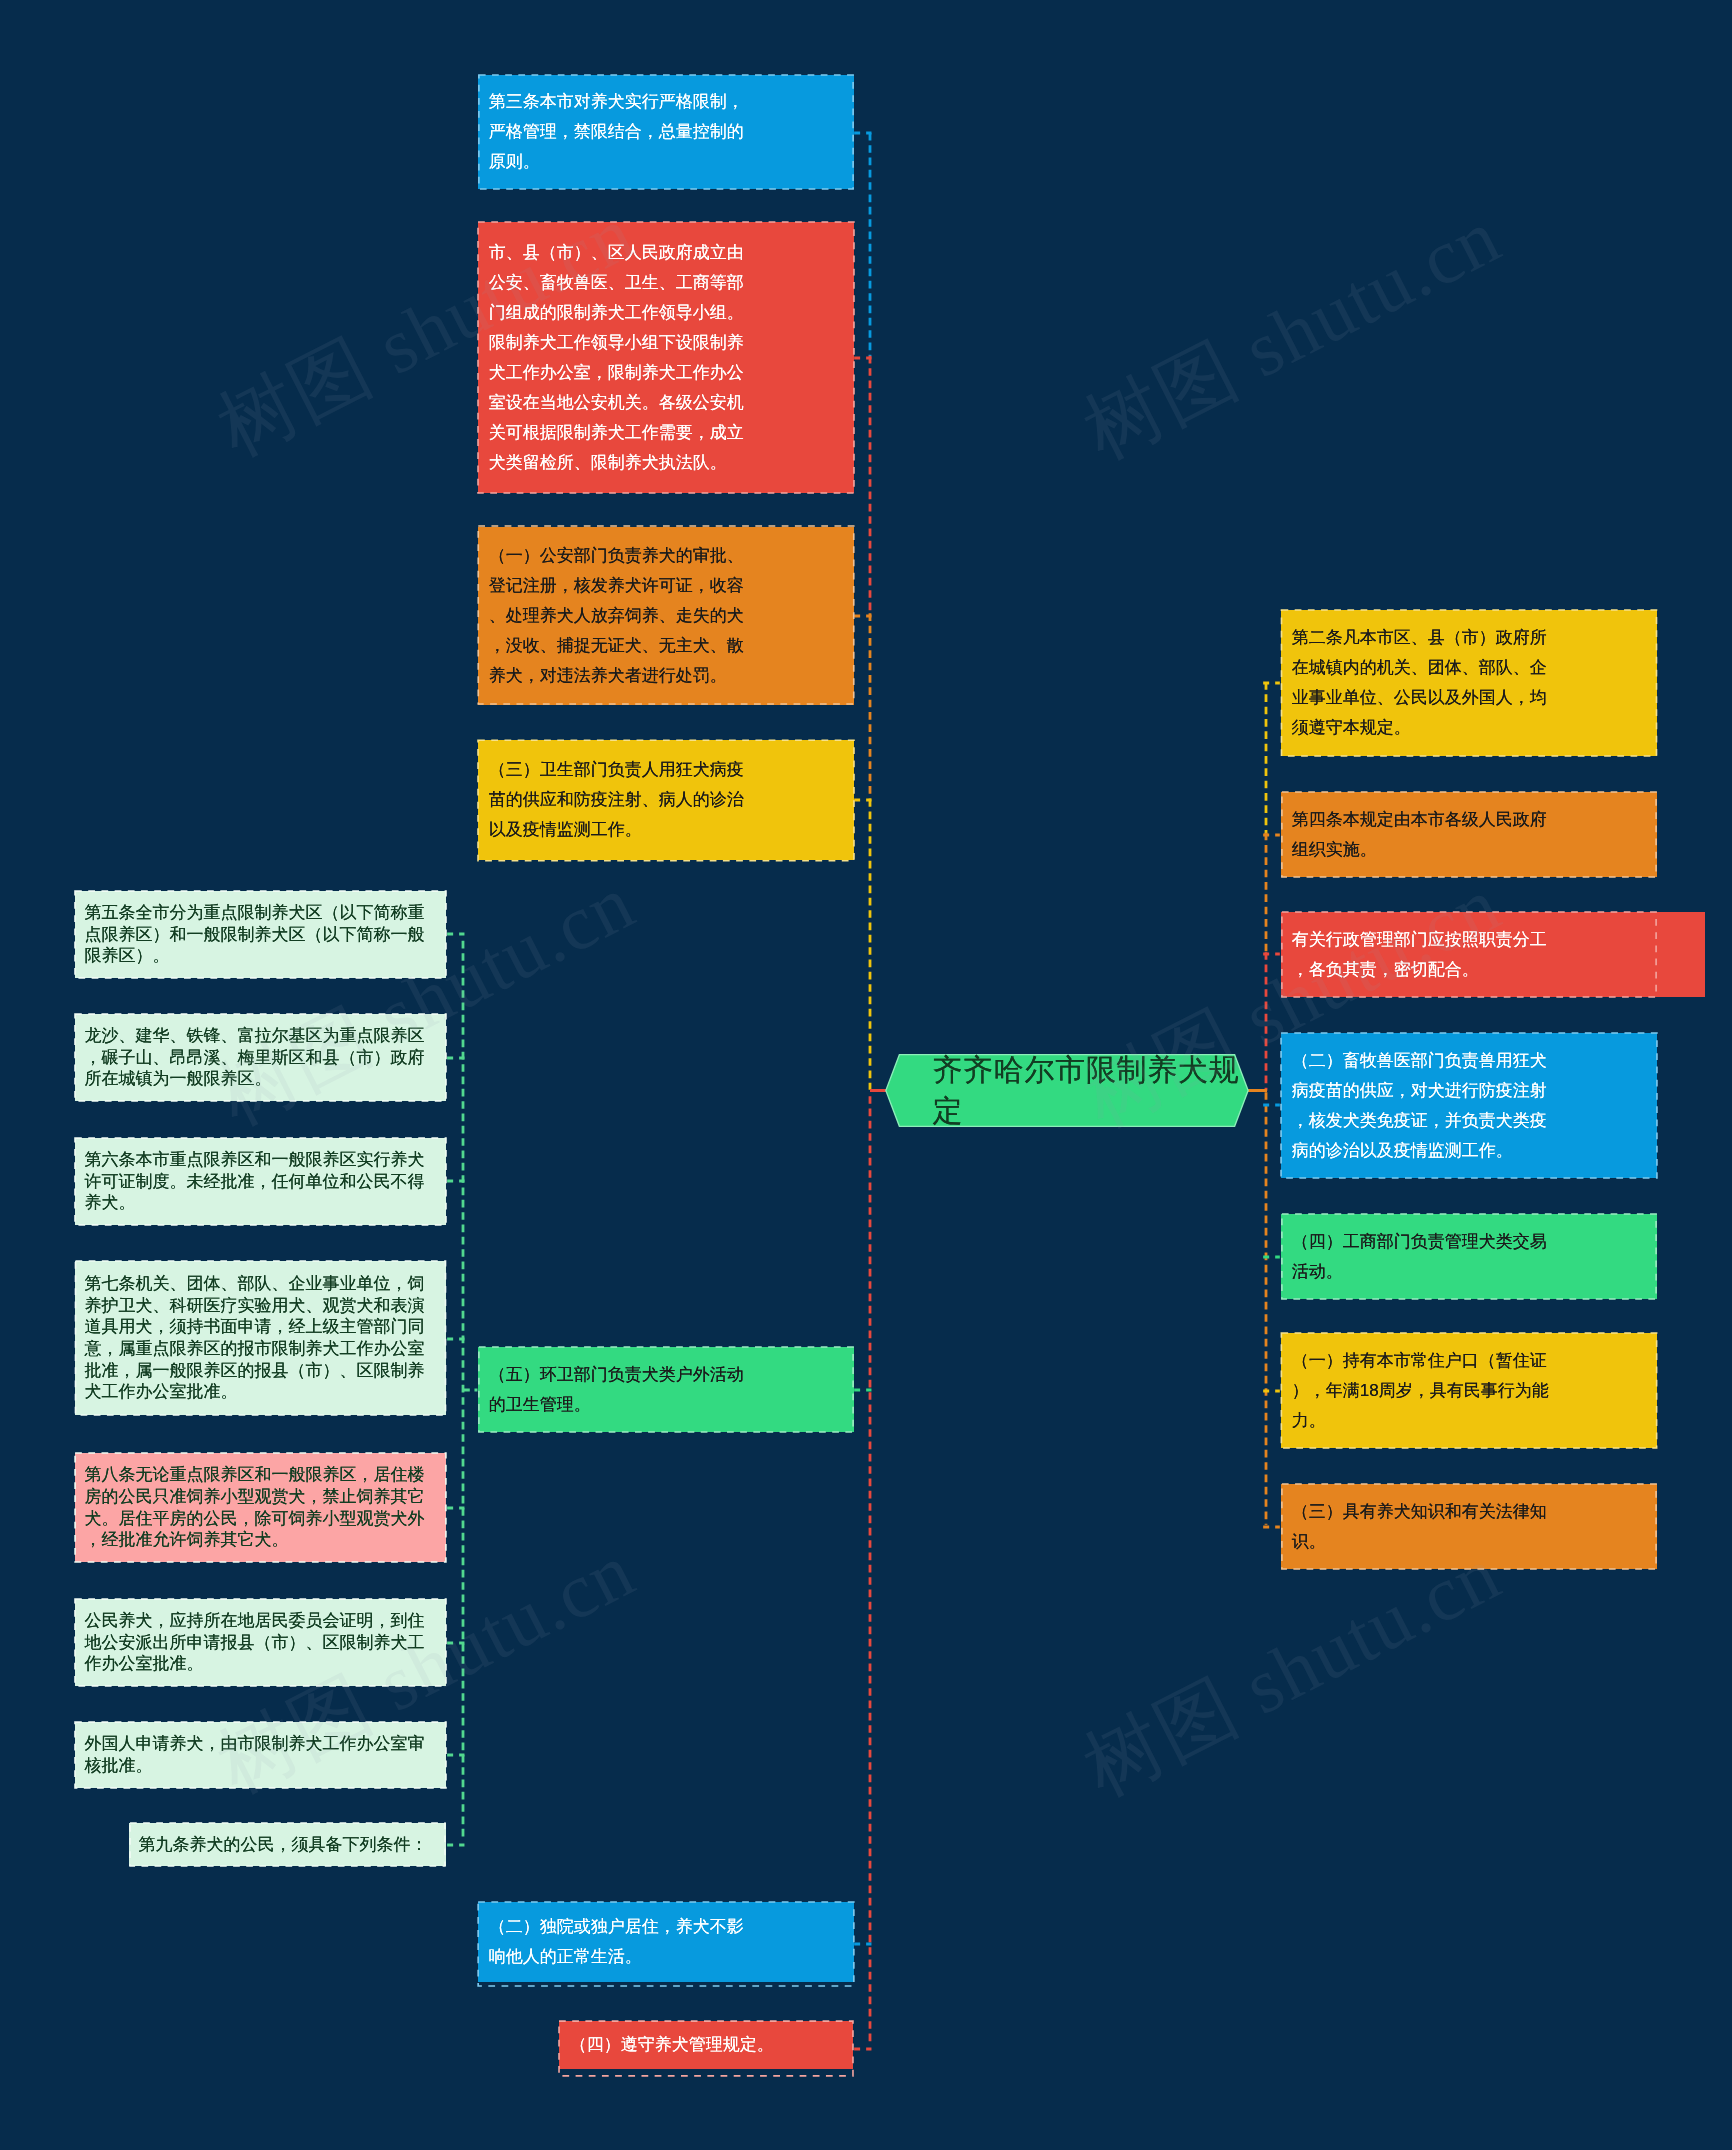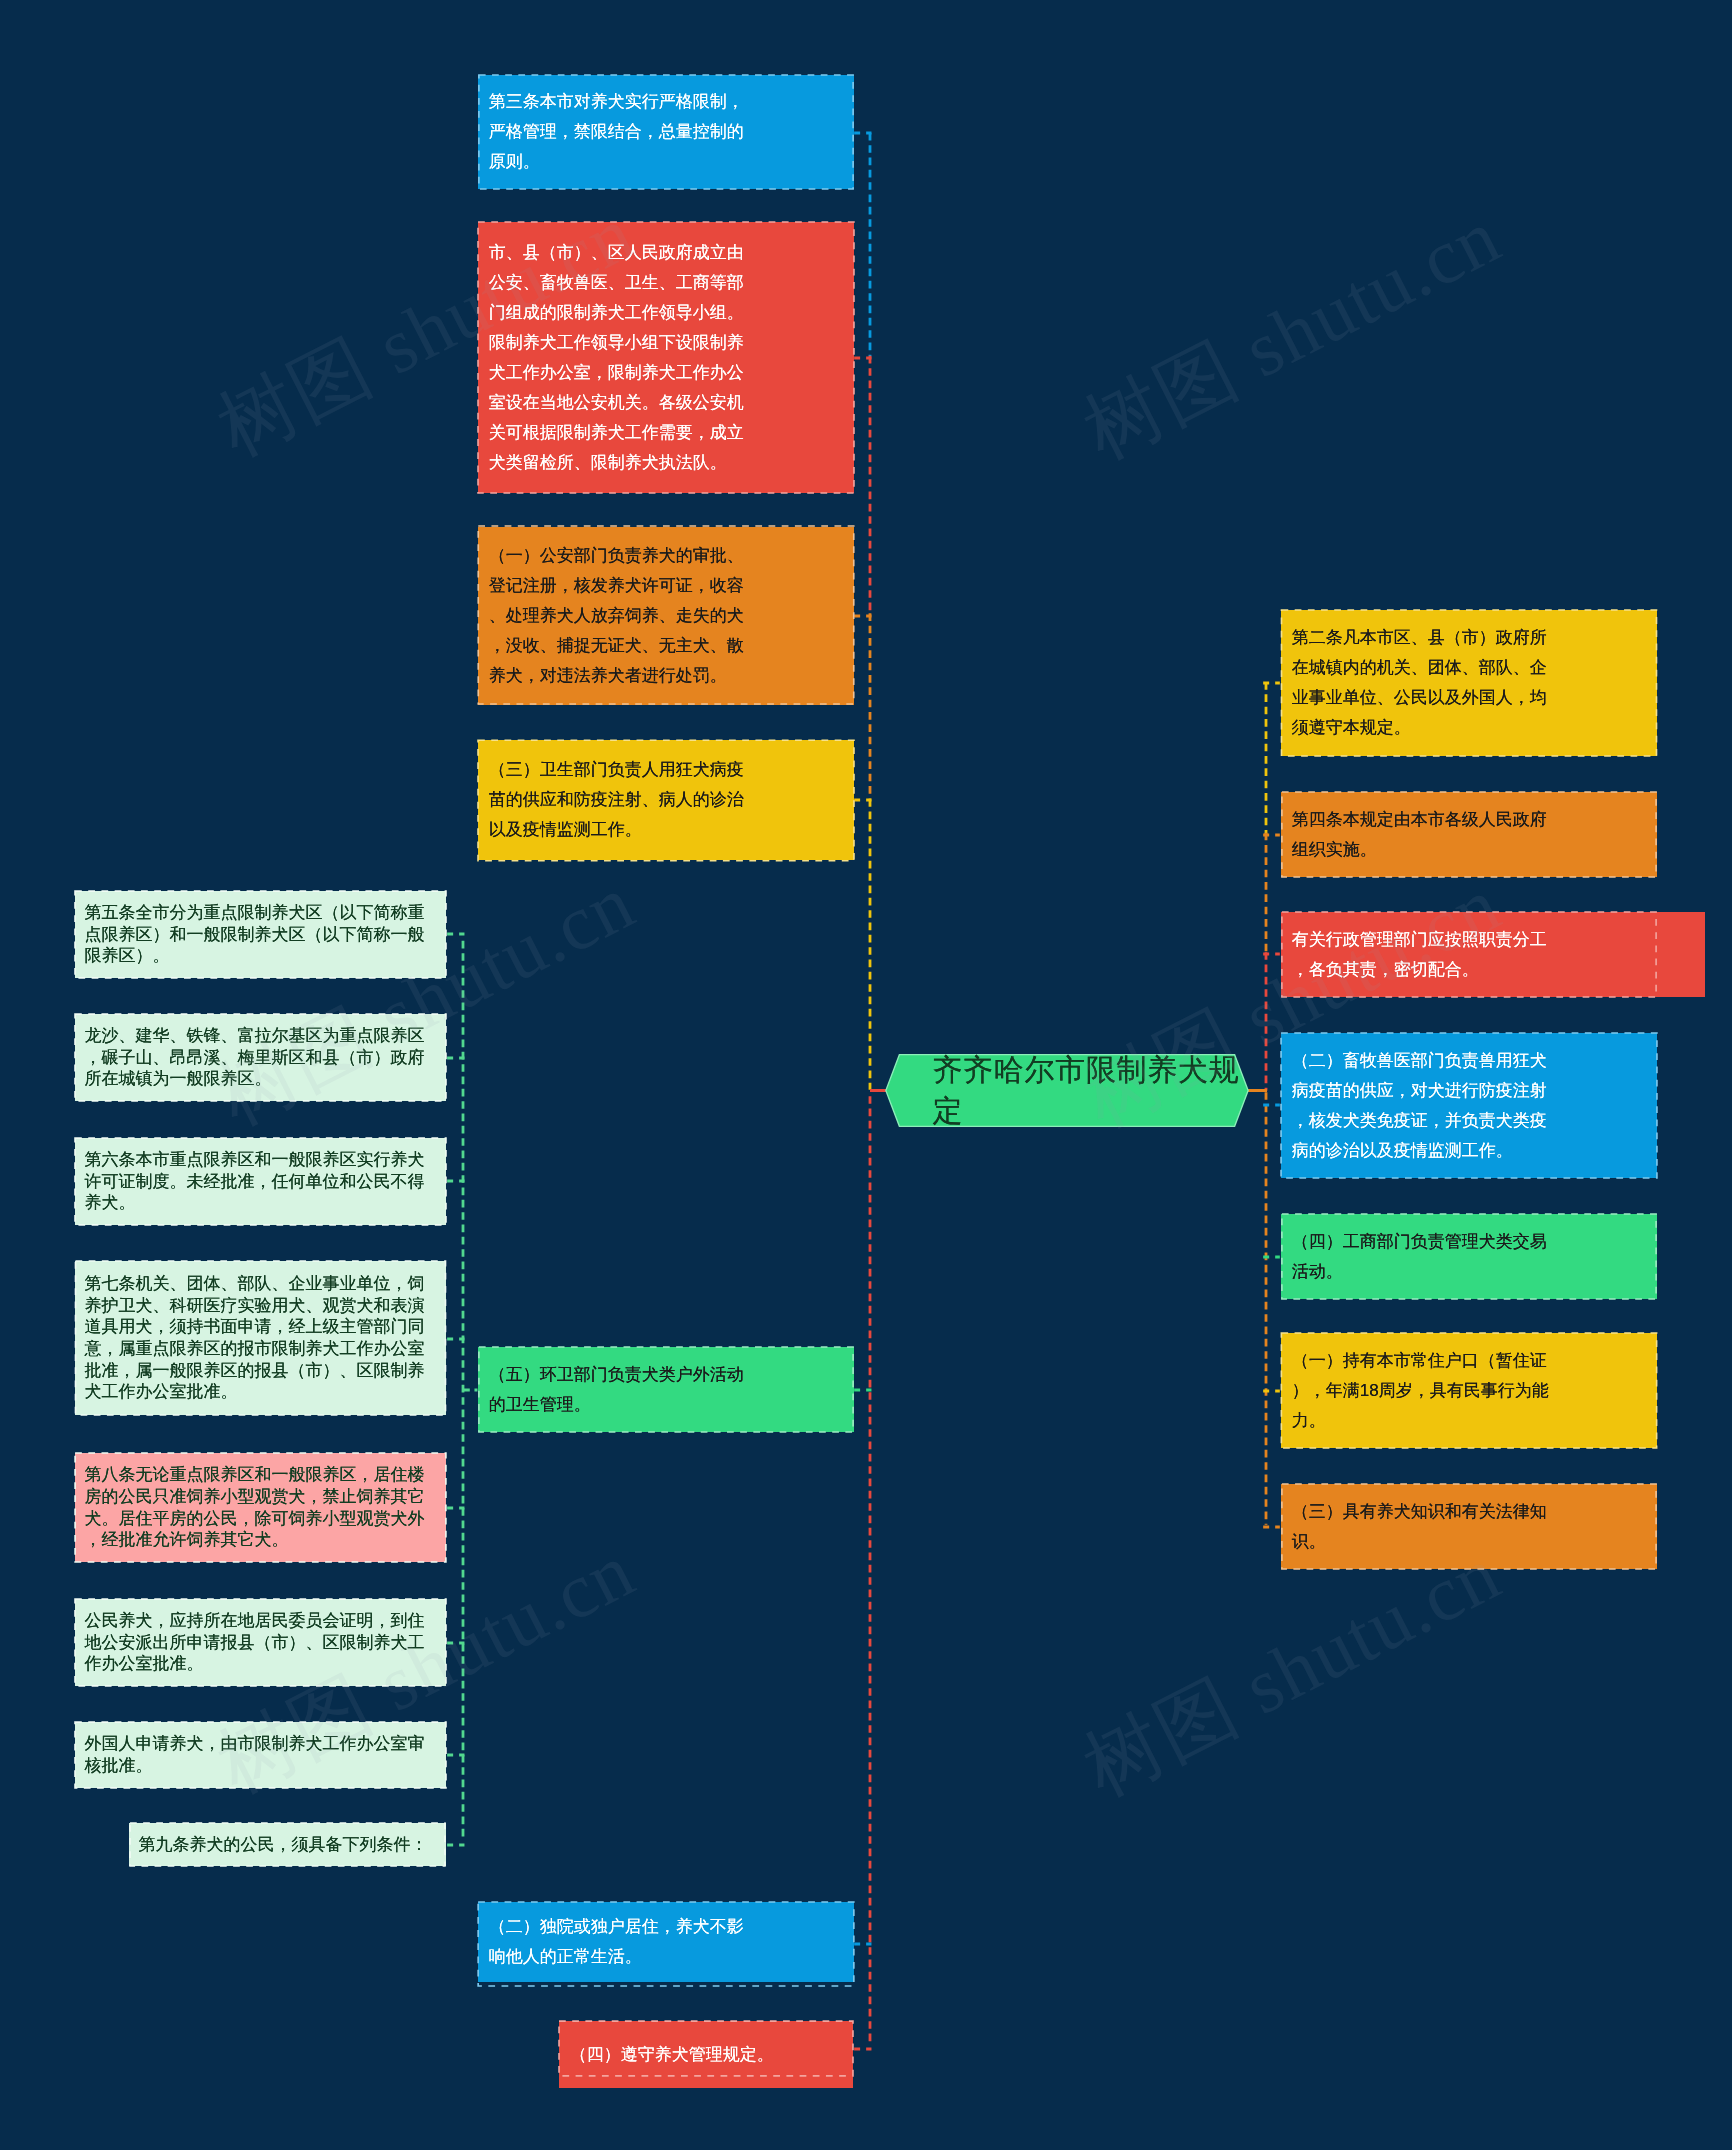--- a/index.html
+++ b/index.html
@@ -198,21 +198,21 @@
       </svg>
       <div class="node big" style="left: 478px; top: 1902px; width: 376px; height: 80px; background: rgb(7, 154, 222); color: rgb(255, 255, 255); outline: 0px;">
         <div class="tx">
           <div class="ln">（二）独院或独户居住，养犬不影</div>
           <div class="ln">响他人的正常生活。</div>
         </div>
       </div>
       <svg width="380" height="88" style="position: absolute; left: 476px; top: 1900px; z-index: 4;" viewBox="0 0 561 130">
         <rect x="3" y="3" width="555" height="124" fill="none" stroke="#7fcbf0" stroke-width="2.4" stroke-dasharray="10 9.5"></rect>
       </svg>
-      <div class="node big" style="left: 559px; top: 2021px; width: 294px; height: 67px; background: rgb(232, 72, 61); color: rgb(255, 255, 255); outline: 0px;">
+      <div class="node big" style="left: 559px; top: 2021px; width: 294px; height: 48px; background: rgb(232, 72, 61); color: rgb(255, 255, 255); outline: 0px;">
         <div class="tx">
           <div class="ln">（四）遵守养犬管理规定。</div>
         </div>
       </div>
       <svg width="298" height="59" style="position: absolute; left: 557px; top: 2019px; z-index: 4;" viewBox="0 0 441 87">
         <rect x="3" y="3" width="435" height="81" fill="none" stroke="#f3a49e" stroke-width="2.4" stroke-dasharray="10 9.5"></rect>
       </svg>
       <div class="node small" style="left: 75px; top: 891px; width: 371px; height: 87px; background: rgb(215, 244, 226); color: rgb(18, 61, 34); outline: 0px;">
         <div class="tx">
           <div class="ln">第五条全市分为重点限制养犬区（以下简称重</div>

